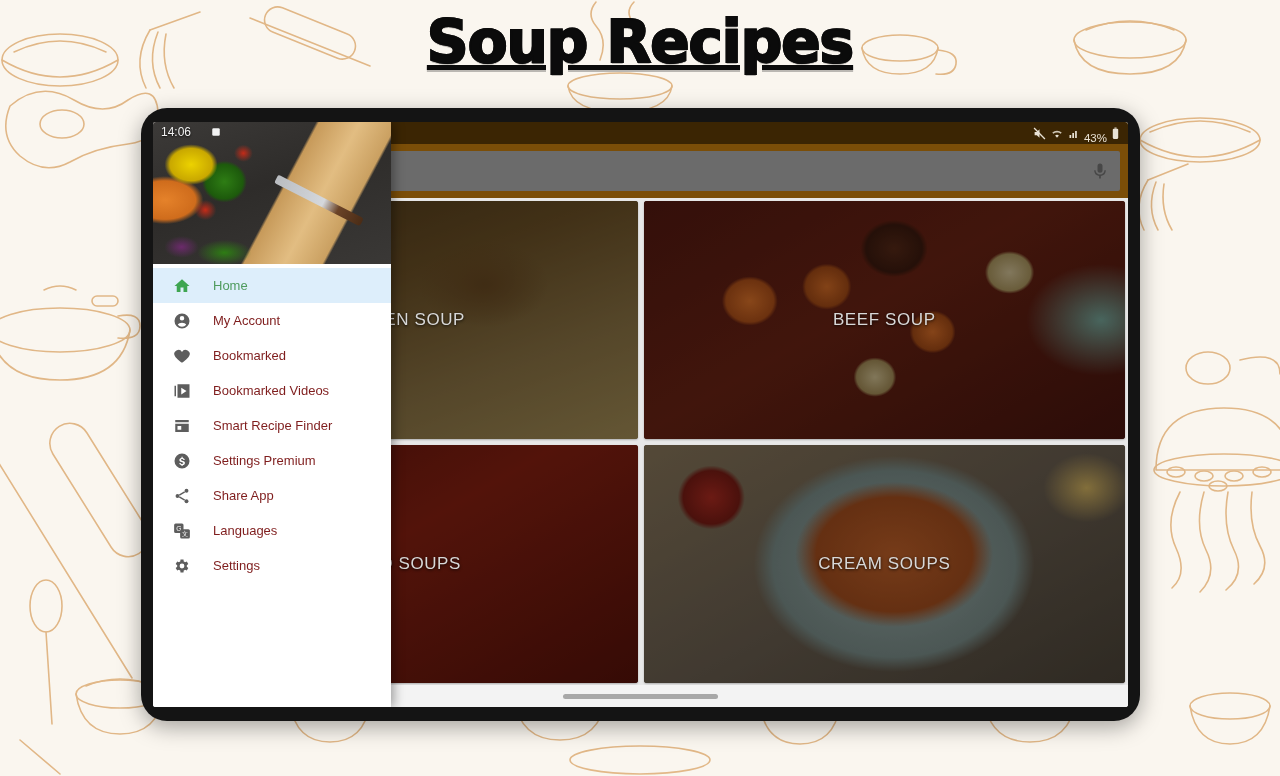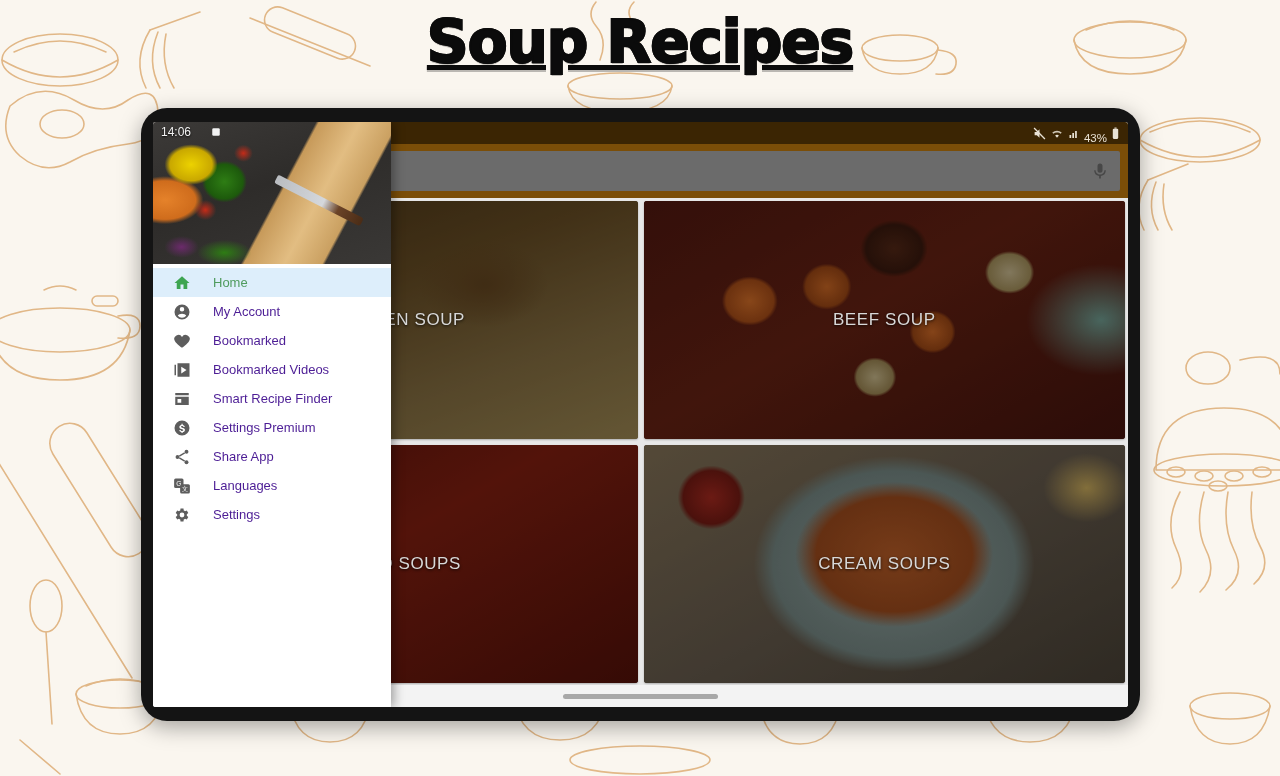--- a/index.html
+++ b/index.html
@@ -210,34 +210,34 @@
     position: absolute; left: 8px; top: 3px;
     color: #f2f2f2;
     font-size: 12px;
     text-shadow: 0 1px 2px rgba(0,0,0,0.9);
     display: flex; align-items: center; gap: 20px;
   }
 
   .drawer-list { flex: 1; padding-top: 4px; overflow: hidden; }
   .nav-item {
     display: flex; align-items: center;
-    height: 29px;
+    height: 35px;
     padding: 0 10px 0 18px;
     cursor: pointer;
   }
   .nav-item .ni-icon {
     width: 22px; height: 22px;
     display: flex; align-items: center; justify-content: center;
     color: #5d5d5d;
     flex: 0 0 22px;
   }
   .nav-item .ni-label {
     margin-left: 20px;
     font-size: 13px;
-    color: #4c1d95;
+    color: #7f1d1d;
   }
   .nav-item.active { background: #ddeefb; }
   .nav-item.active .ni-icon { color: #3ea551; }
   .nav-item.active .ni-label { color: #4f9b5e; }
 </style>
 </head>
 <body>
 
 <svg id="bg-doodles" viewBox="0 0 1280 776" xmlns="http://www.w3.org/2000/svg" aria-hidden="true">
   <rect x="0" y="0" width="1280" height="776" fill="#faf6ef"></rect>

